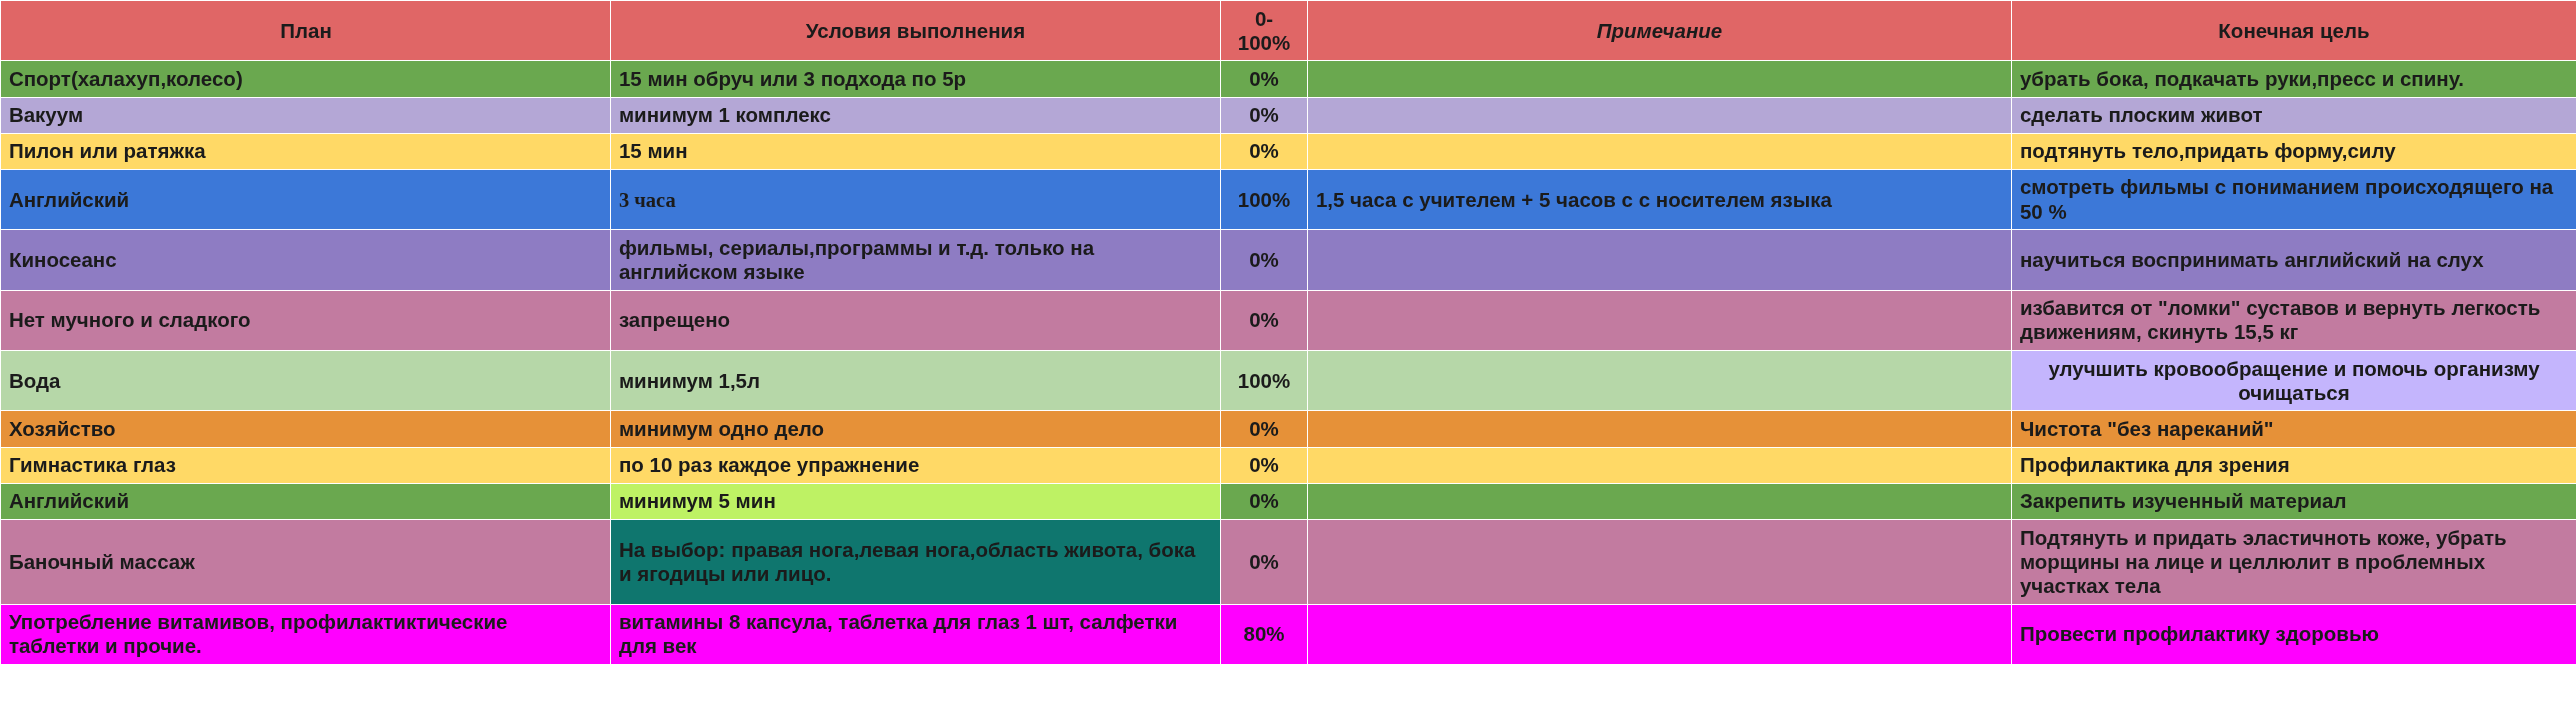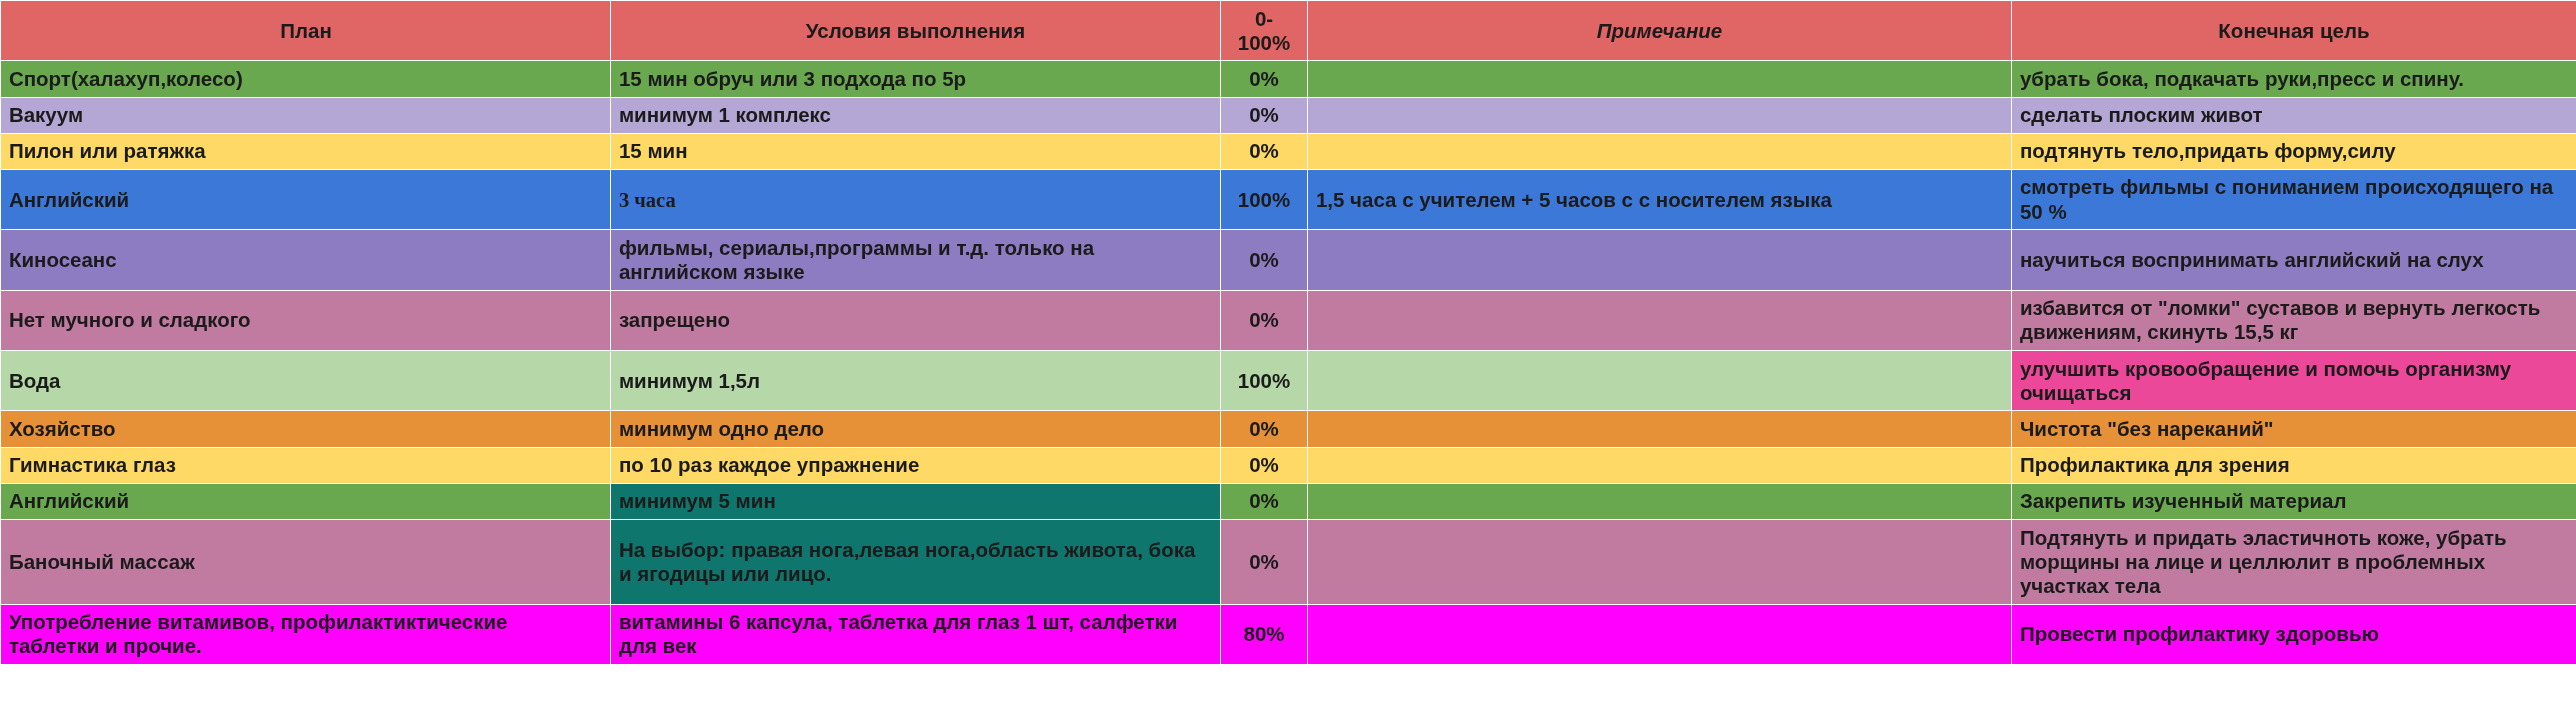--- a/index.html
+++ b/index.html
@@ -105,53 +105,53 @@
         <td class="col-cond" style="background: rgb(194, 123, 160);">запрещено</td>
         <td class="col-pct" style="background: rgb(194, 123, 160);">0%</td>
         <td class="col-note" style="background: rgb(194, 123, 160);"></td>
         <td class="col-goal" style="background: rgb(194, 123, 160);">избавится от "ломки" суставов и вернуть легкость движениям, скинуть 15,5 кг</td>
       </tr>
       <tr style="height: 44px;">
         <td class="col-plan" style="background: rgb(182, 215, 168);">Вода</td>
         <td class="col-cond" style="background: rgb(182, 215, 168);">минимум 1,5л</td>
         <td class="col-pct" style="background: rgb(182, 215, 168);">100%</td>
         <td class="col-note" style="background: rgb(182, 215, 168);"></td>
-        <td class="col-goal" style="background: #ec4899;">улучшить кровообращение и помочь организму очищаться</td>
+        <td class="col-goal" style="background: #c4b5fd; text-align: center;">улучшить кровообращение и помочь организму очищаться</td>
       </tr>
       <tr style="height: 35px;">
         <td class="col-plan" style="background: rgb(230, 145, 56);">Хозяйство</td>
         <td class="col-cond" style="background: rgb(230, 145, 56);">минимум одно дело</td>
         <td class="col-pct" style="background: rgb(230, 145, 56);">0%</td>
         <td class="col-note" style="background: rgb(230, 145, 56);"></td>
         <td class="col-goal" style="background: rgb(230, 145, 56);">Чистота "без нареканий"</td>
       </tr>
       <tr style="height: 35px;">
         <td class="col-plan" style="background: rgb(255, 217, 102);">Гимнастика глаз</td>
         <td class="col-cond" style="background: rgb(255, 217, 102);">по 10 раз каждое упражнение</td>
         <td class="col-pct" style="background: rgb(255, 217, 102);">0%</td>
         <td class="col-note" style="background: rgb(255, 217, 102);"></td>
         <td class="col-goal" style="background: rgb(255, 217, 102);">Профилактика для зрения</td>
       </tr>
       <tr style="height: 35px;">
         <td class="col-plan" style="background: rgb(106, 168, 79);">Английский</td>
-        <td class="col-cond" style="background: #0f766e;">минимум 5 мин</td>
+        <td class="col-cond" style="background: #bef264;">минимум 5 мин</td>
         <td class="col-pct" style="background: rgb(106, 168, 79);">0%</td>
         <td class="col-note" style="background: rgb(106, 168, 79);"></td>
         <td class="col-goal" style="background: rgb(106, 168, 79);">Закрепить изученный материал</td>
       </tr>
       <tr style="height: 61px;">
         <td class="col-plan" style="background: rgb(194, 123, 160);">Баночный массаж</td>
         <td class="col-cond" style="background: #0f766e;">На выбор: правая нога,левая нога,область живота, бока и ягодицы или лицо.</td>
         <td class="col-pct" style="background: rgb(194, 123, 160);">0%</td>
         <td class="col-note" style="background: rgb(194, 123, 160);"></td>
         <td class="col-goal" style="background: rgb(194, 123, 160);">Подтянуть и придать эластичноть коже, убрать морщины на лице и целлюлит в проблемных участках тела</td>
       </tr>
       <tr style="height: 55px;">
         <td class="col-plan" style="background: rgb(255, 0, 255);">Употребление витамивов, профилактиктические таблетки и прочие.</td>
-        <td class="col-cond" style="background: rgb(255, 0, 255);">витамины 6 капсула, таблетка для глаз 1 шт, салфетки для век</td>
+        <td class="col-cond" style="background: rgb(255, 0, 255);">витамины 8 капсула, таблетка для глаз 1 шт, салфетки для век</td>
         <td class="col-pct" style="background: rgb(255, 0, 255);">80%</td>
         <td class="col-note" style="background: rgb(255, 0, 255);"></td>
         <td class="col-goal" style="background: rgb(255, 0, 255);">Провести профилактику здоровью</td>
       </tr>
       <tr style="height: 19px;">
         <td class="col-plan" style="background: rgb(255, 255, 255);"></td>
         <td class="col-cond" style="background: rgb(255, 255, 255);"></td>
         <td class="col-pct" style="background: rgb(255, 255, 255);"></td>
         <td class="col-note" style="background: rgb(255, 255, 255);"></td>
         <td class="col-goal" style="background: rgb(255, 255, 255);"></td>

